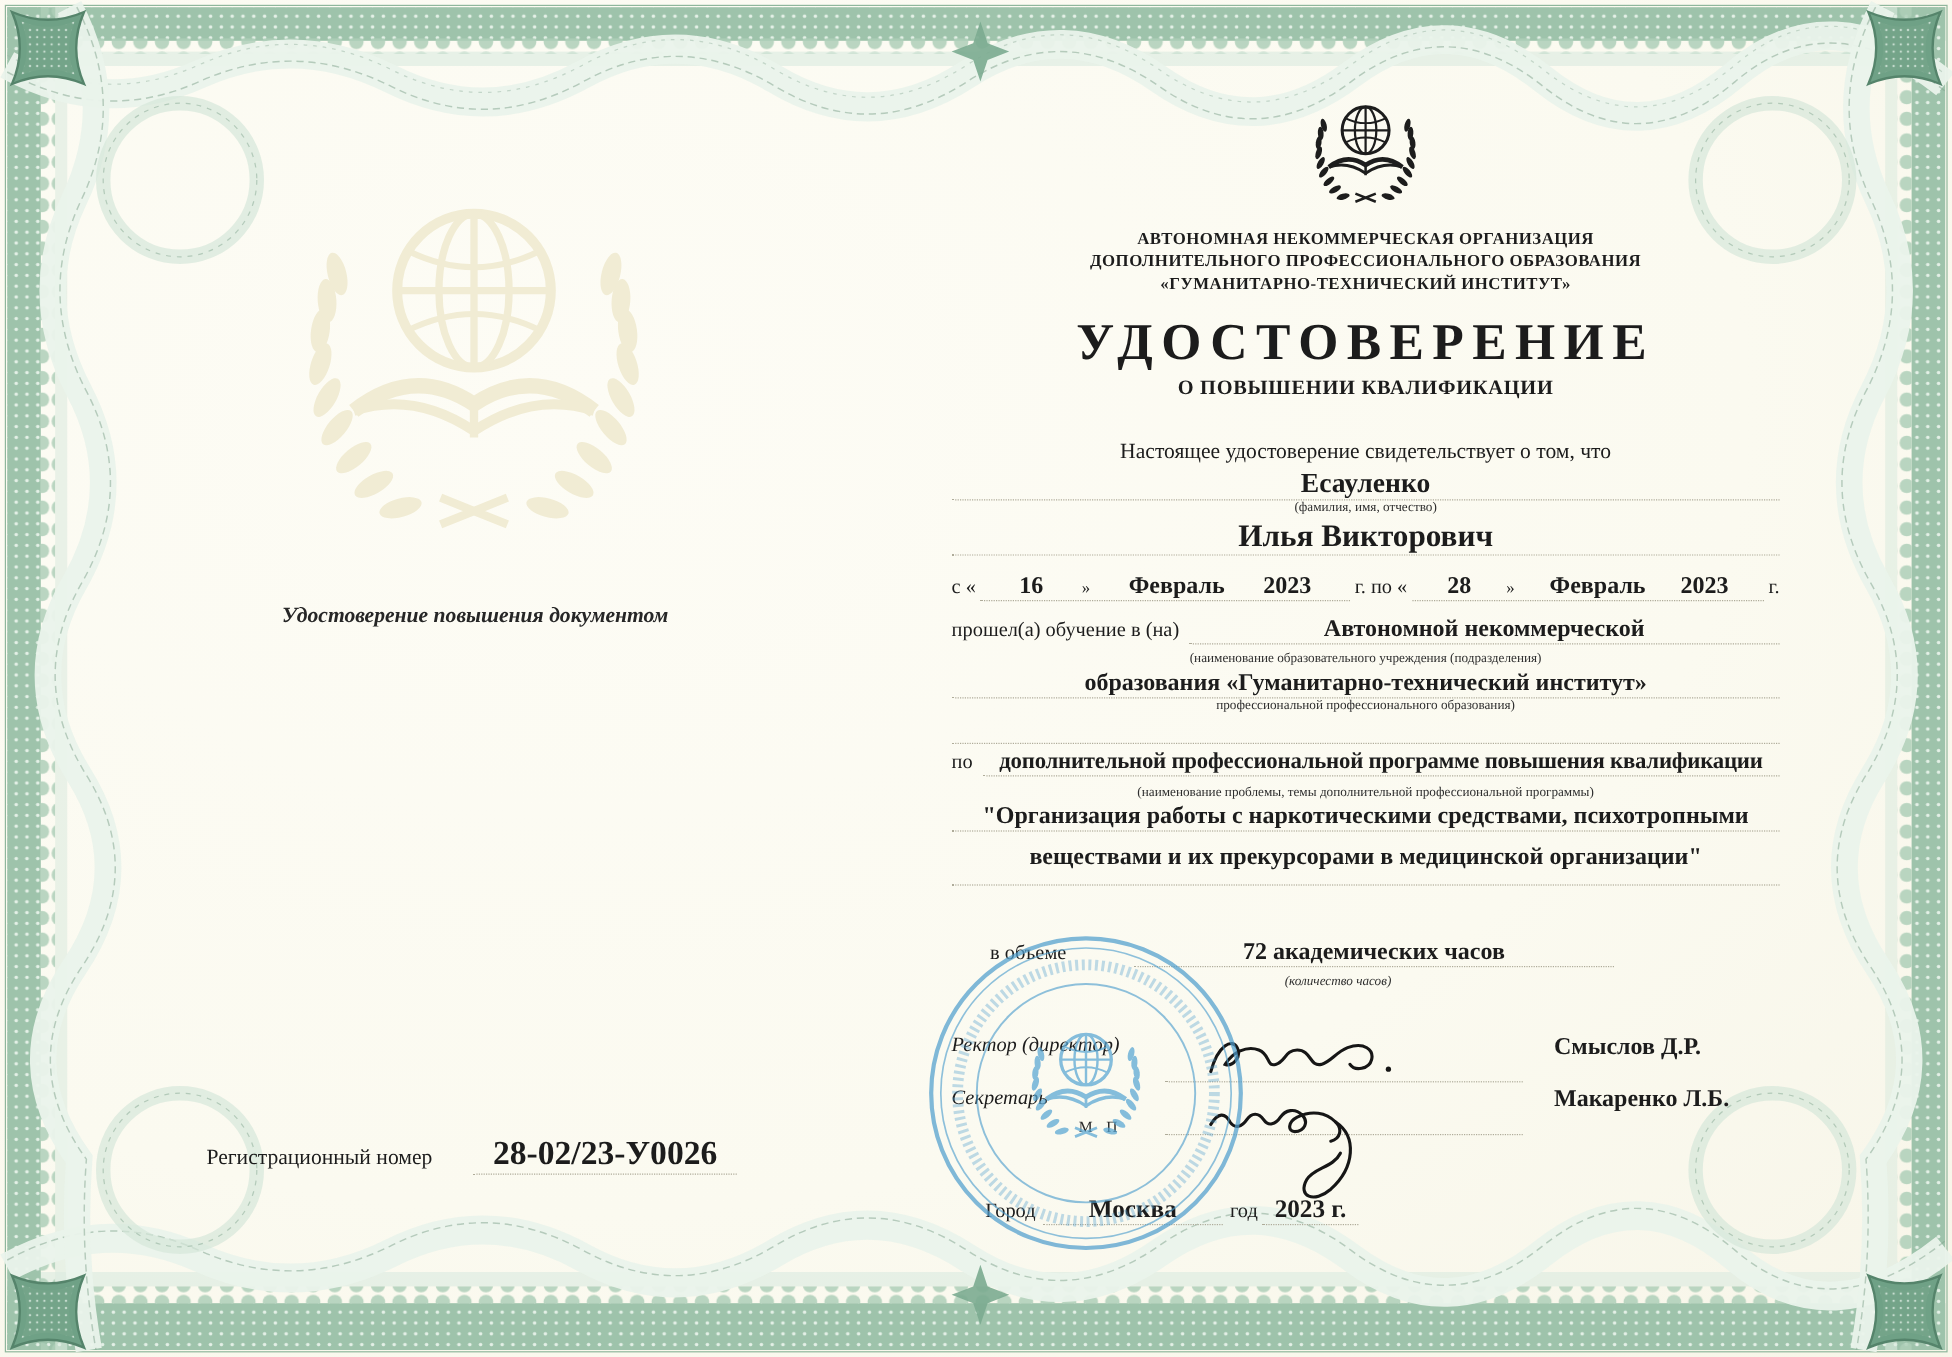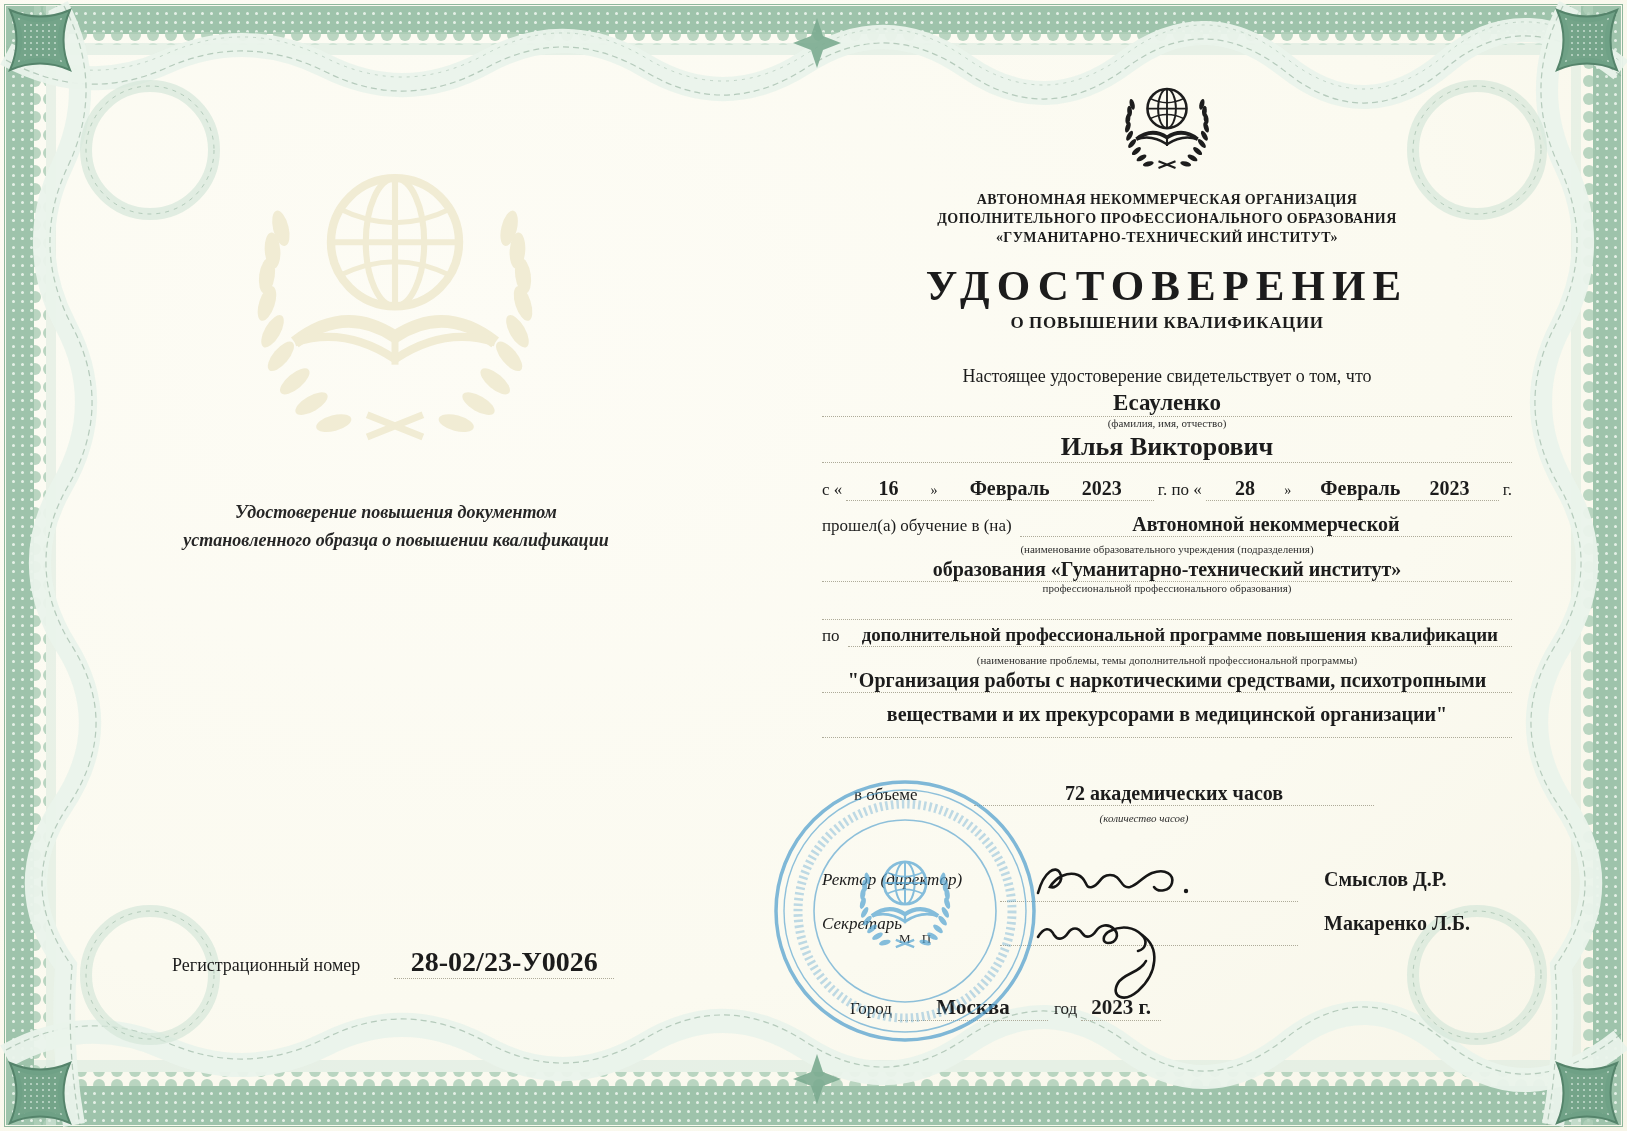--- a/index.html
+++ b/index.html
@@ -11,21 +11,21 @@
     overflow:hidden;
   }
   .sheet{
     position:relative;width:1627px;height:1131px;
     background:
       radial-gradient(ellipse at 30% 30%, #fdfcf5 0%, #fbfaf0 60%, #f7f5e8 100%);
     overflow:hidden;
   }
   svg.border-layer{position:absolute;left:0;top:0;z-index:1;pointer-events:none;}
   svg.watermark{position:absolute;left:228px;top:142px;width:334px;height:334px;color:#f1ecd4;z-index:1;}
-  .right-col{position:absolute;left:822px;top:78px;width:690px;z-index:2;}
+  .right-col{position:absolute;left:793px;top:78px;width:690px;z-index:2;}
   .left-col{position:absolute;left:0;top:0;width:760px;height:1131px;z-index:2;}
   .logo-row{text-align:center;height:104px;}
   svg.logo{width:102px;height:102px;color:#1d1d1d;}
   .org-line{text-align:center;font-size:14px;line-height:19px;font-weight:600;letter-spacing:.4px;}
   .org-block{margin-top:8px;}
   .title{margin-top:13px;text-align:center;font-size:43px;line-height:52px;font-weight:bold;letter-spacing:7px;}
   .subtitle{text-align:center;font-size:17px;line-height:22px;font-weight:bold;letter-spacing:.6px;}
   .statement{margin-top:30px;text-align:center;font-size:18px;line-height:24px;}
   .fline{border-bottom:1px dotted #aeab99;text-align:center;margin-top:2px;}
   .fline b{font-size:20px;}
@@ -43,21 +43,21 @@
   .fwrap b{font-size:20px;}
   .empty-line{height:20px;border-bottom:1px dotted #aeab99;margin-top:4px;}
   .program-row .fwrap b{font-size:19px;letter-spacing:-.2px;}
   .topic b{font-size:20px;}
   .topic2{margin-top:10px;height:34px;}
   .volume-row{display:flex;align-items:baseline;margin-top:44px;height:30px;}
   .volume-row .sm{padding-left:32px;width:120px;}
   .vwrap{width:400px;border-bottom:1px dotted #aeab99;text-align:center;}
   .vwrap b{font-size:20px;}
   .vol-caption{margin-left:132px;width:380px;text-align:center;font-style:italic;}
-  .sig-row{display:flex;align-items:center;margin-top:36px;height:40px;position:relative;}
+  .sig-row{display:flex;align-items:flex-start;margin-top:36px;height:40px;position:relative;}
   .sig-row.second{margin-top:4px;}
   .role{font-style:italic;font-size:17px;width:178px;padding-bottom:2px;}
   .sigwrap{flex:1;border-bottom:1px dotted #aeab99;position:relative;height:40px;overflow:visible;}
   .sigwrap svg{position:absolute;left:34px;bottom:-4px;overflow:visible;}
   .sig-name{width:188px;padding-left:26px;padding-bottom:4px;font-weight:bold;font-size:20px;}
   .city-row{display:flex;align-items:baseline;margin-top:50px;padding-left:28px;}
   .cwrap{width:150px;border-bottom:1px dotted #aeab99;text-align:center;margin:0 6px;}
   .cwrap b,.city-row b.year{font-size:21px;}
   b.year{border-bottom:1px dotted #aeab99;padding:0 10px;margin-left:4px;}
   .note{position:absolute;left:126px;top:498px;width:540px;text-align:center;font-style:italic;font-size:18px;line-height:28px;font-weight:600;color:#262626;}
@@ -189,21 +189,20 @@
     <path d="M817,1054 l6,18 18,7 -18,7 -6,18 -6,-18 -18,-7 18,-7 Z" fill="#7bab90" opacity="0.9"></path>
   </svg>
 
   <svg class="watermark" viewBox="0 0 120 120">
     <use href="#emblem-sym" width="120" height="120"></use>
   </svg>
 
   <section class="left-col">
     <div class="note">
       <div>Удостоверение повышения документом</div>
-      <div>установленного образца о повышении квалификации</div>
     </div>
     <div class="reg-row">
       <span class="reg-label">Регистрационный номер</span>
       <span class="regwrap">
         <b>28-02/23-У0026</b>
       </span>
     </div>
   </section>
 
   <section class="right-col">

